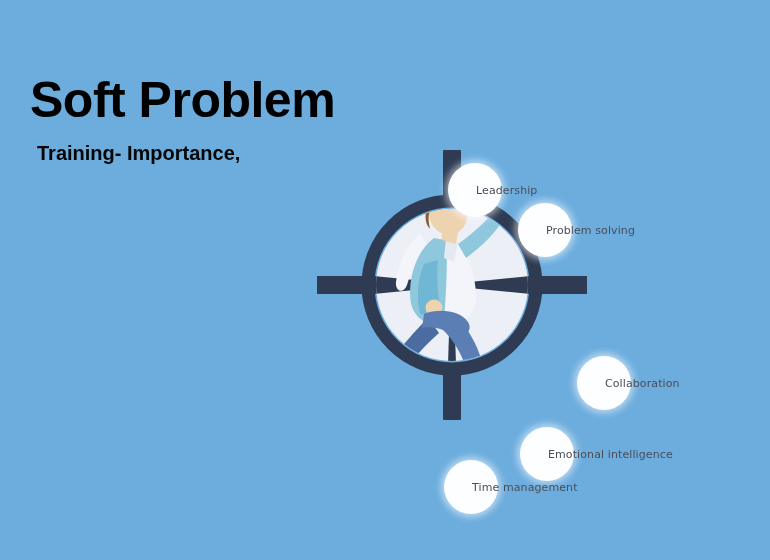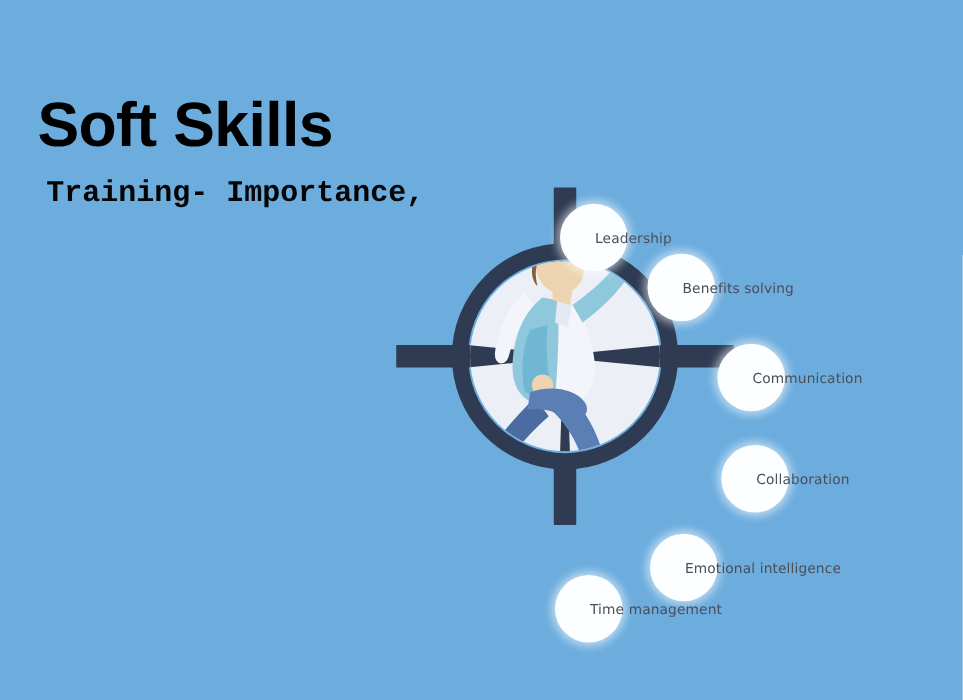--- a/index.html
+++ b/index.html
@@ -33,22 +33,22 @@
     font-size: 50px;
     font-weight: bold;
     color: #000000;
     line-height: 1.04;
     letter-spacing: -0.5px;
     margin: 0;
     white-space: nowrap;
   }
   #subtitle {
     margin: 14px 0 0 0;
-    font-family: Liberation Mono, monospace;
-    font-size: 24px;
+    font-family: Liberation Sans, sans-serif;
+    font-size: 20px;
     font-weight: bold;
     color: #050505;
     line-height: 1.35;
     white-space: nowrap;
   }
   #subtitle .sub-line-1 { display: block; padding-left: 7px; }
   #subtitle .sub-line-2 { display: block; padding-left: 0px; }
 
   
   #graphic {
@@ -100,21 +100,21 @@
   #skill-collaboration       { left: 265px; top: 270px; }
   #skill-emotional           { left: 208px; top: 341px; justify-content: flex-end; }
   #skill-time-management     { left: 132px; top: 374px; }
 </style>
 </head>
 <body>
 
 <div id="slide" style="background: rgb(108, 173, 222);">
 
   <div id="title-block">
-    <h1 id="main-title">Soft Skills</h1>
+    <h1 id="main-title">Soft Problem</h1>
     <div id="subtitle">
       <span class="sub-line-1">Training- Importance,</span>
     </div>
   </div>
 
   <div id="graphic">
 
     <svg id="target-svg" width="458" height="420" viewBox="0 0 458 420">
       <defs>
         <clipPath id="innerClip">
@@ -191,27 +191,23 @@
       </g>
     </svg>
 
     <div class="skill" id="skill-leadership">
       <span class="skill-bubble" style="background: rgb(253, 254, 255);"></span>
       <span class="skill-label" style="color: rgb(75, 77, 88);">Leadership</span>
     </div>
 
     <div class="skill" id="skill-problem-solving">
       <span class="skill-bubble" style="background: rgb(253, 254, 255);"></span>
-      <span class="skill-label" style="color: rgb(75, 77, 88);">Benefits solving</span>
-    </div>
-
-    <div class="skill" id="skill-communication">
-      <span class="skill-bubble" style="background: rgb(253, 254, 255);"></span>
-      <span class="skill-label" style="color: rgb(75, 77, 88);">Communication</span>
-    </div>
+      <span class="skill-label" style="color: rgb(75, 77, 88);">Problem solving</span>
+    </div>
+
 
     <div class="skill" id="skill-collaboration">
       <span class="skill-bubble" style="background: rgb(253, 254, 255);"></span>
       <span class="skill-label" style="color: rgb(75, 77, 88);">Collaboration</span>
     </div>
 
     <div class="skill" id="skill-emotional">
       <span class="skill-bubble" style="background: rgb(253, 254, 255);"></span>
       <span class="skill-label" style="color: rgb(75, 77, 88);">Emotional intelligence</span>
     </div>

